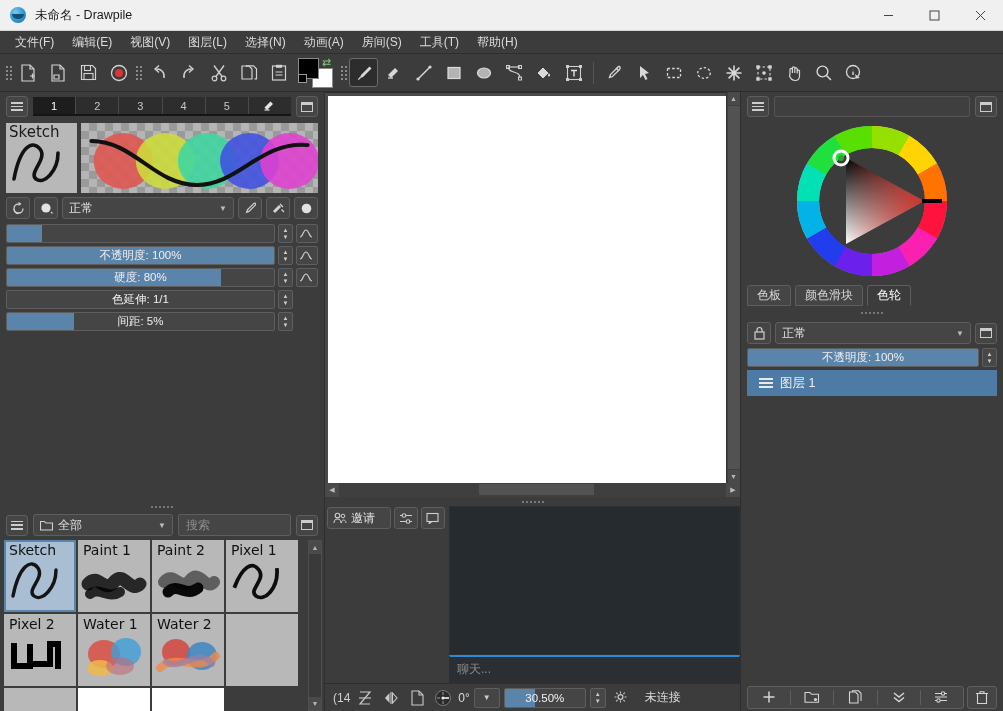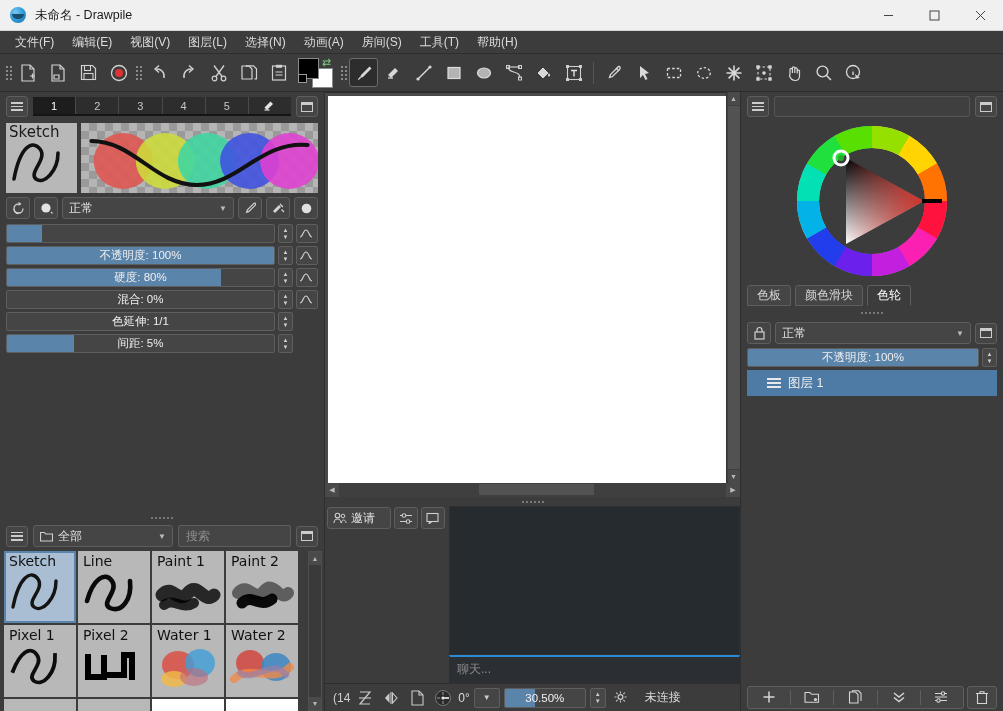--- a/index.html
+++ b/index.html
@@ -193,21 +193,21 @@
                position: relative; }
   #color-tabs { display: flex; gap: 4px; padding: 4px 6px 2px 6px; }
   .ctab { height: 21px; padding: 0 9px; background: #454545; border: 1px solid #5e5e5e;
           border-radius: 3px 3px 0 0; display: flex; align-items: center;
           font-size: 12px; color: #d8d8d8; }
   .ctab.active { background: #3c3c3c; border-bottom-color: #3c3c3c; color: #fff; }
   #layer-mode-row { display: flex; align-items: center; gap: 4px; padding: 4px 6px; }
   #layer-opacity-row { padding: 0 6px 3px 6px; display: flex; gap: 3px; }
   #layer-list { flex: 1; padding: 0 6px; }
   .layer-item { height: 26px; display: flex; align-items: center; gap: 7px;
-                padding: 0 20px; font-size: 12.5px; color: #eee; }
+                padding: 0 12px; font-size: 12.5px; color: #eee; }
   .layer-item.selected { background: #4e7ba6; }
   .layer-glyph { width: 14px; height: 11px; display: flex; flex-direction: column;
                  justify-content: space-between; }
   .layer-glyph i { height: 2.4px; background: #e8e8e8; display: block; }
   #layer-toolbar { height: 28px; display: flex; align-items: center; gap: 3px;
                    padding: 0 6px; }
   #layer-btn-group { flex: 1; height: 23px; background: #454545; border: 1px solid #5e5e5e;
                      border-radius: 3px; display: flex; align-items: center; }
   .lbtn { flex: 1; height: 21px; display: flex; align-items: center; justify-content: center;
           color: #d5d5d5; font-size: 13px; }
@@ -587,32 +587,20 @@
         <div class="spin">▲<br>▼</div>
         <div class="curve-btn">
           <svg width="16" height="13" viewBox="0 0 16 13">
               <path d="M1 10c3 0 3-7 6-7s3 7 6 7" fill="none" stroke="#ccc" stroke-width="1.2"></path>
             </svg>
         </div>
       </div>
       <div class="slider-row">
         <div class="slider">
           <div class="fill" style="width:0%"></div>
-          <div class="txt">混合: 0%</div>
-        </div>
-        <div class="spin">▲<br>▼</div>
-        <div class="curve-btn">
-          <svg width="16" height="13" viewBox="0 0 16 13">
-              <path d="M1 10c3 0 3-7 6-7s3 7 6 7" fill="none" stroke="#ccc" stroke-width="1.2"></path>
-            </svg>
-        </div>
-      </div>
-      <div class="slider-row">
-        <div class="slider">
-          <div class="fill" style="width:0%"></div>
           <div class="txt">色延伸: 1/1</div>
         </div>
         <div class="spin">▲<br>▼</div>
         <div class="curve-spacer"></div>
       </div>
       <div class="slider-row">
         <div class="slider">
           <div class="fill" style="width:25%"></div>
           <div class="txt">间距: 5%</div>
         </div>
@@ -657,26 +645,20 @@
         </div>
     </div>
 
     <div id="brush-grid-wrap">
       <div id="brush-grid">
 
         <div class="brush-cell selected">
           <div class="name">Sketch</div>
           <svg width="68" height="68" viewBox="0 0 68 68">
               <path d="M7 54 C13 24 25 16 32 26 C39 36 20 48 28 54 C36 60 50 46 50 28" fill="none" stroke="#141414" stroke-width="3.4" stroke-linecap="round"></path>
-            </svg>
-        </div>
-        <div class="brush-cell">
-          <div class="name">Line</div>
-          <svg width="68" height="68" viewBox="0 0 68 68">
-              <path d="M7 48 C13 26 25 18 32 28 C39 38 20 50 30 55 C42 60 52 46 50 28" fill="none" stroke="#0a0a0a" stroke-width="4.6" stroke-linecap="round"></path>
             </svg>
         </div>
         <div class="brush-cell">
           <div class="name">Paint 1</div>
           <svg width="68" height="68" viewBox="0 0 68 68">
               <path d="M8 42 C18 30 24 52 34 40 C44 28 50 52 60 42" fill="none" stroke="#1a1a1a" stroke-width="13" stroke-linecap="round" opacity="0.92"></path>
               <path d="M10 52 C20 44 28 58 40 50" fill="none" stroke="#000" stroke-width="10" stroke-linecap="round" opacity="0.8"></path>
             </svg>
         </div>
         <div class="brush-cell">

